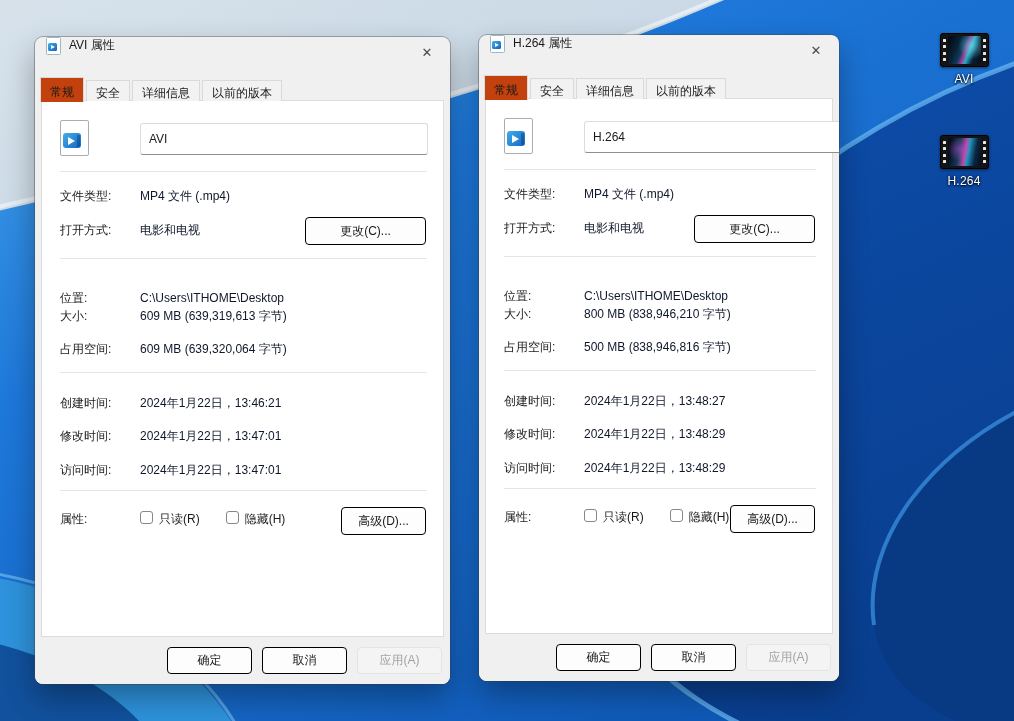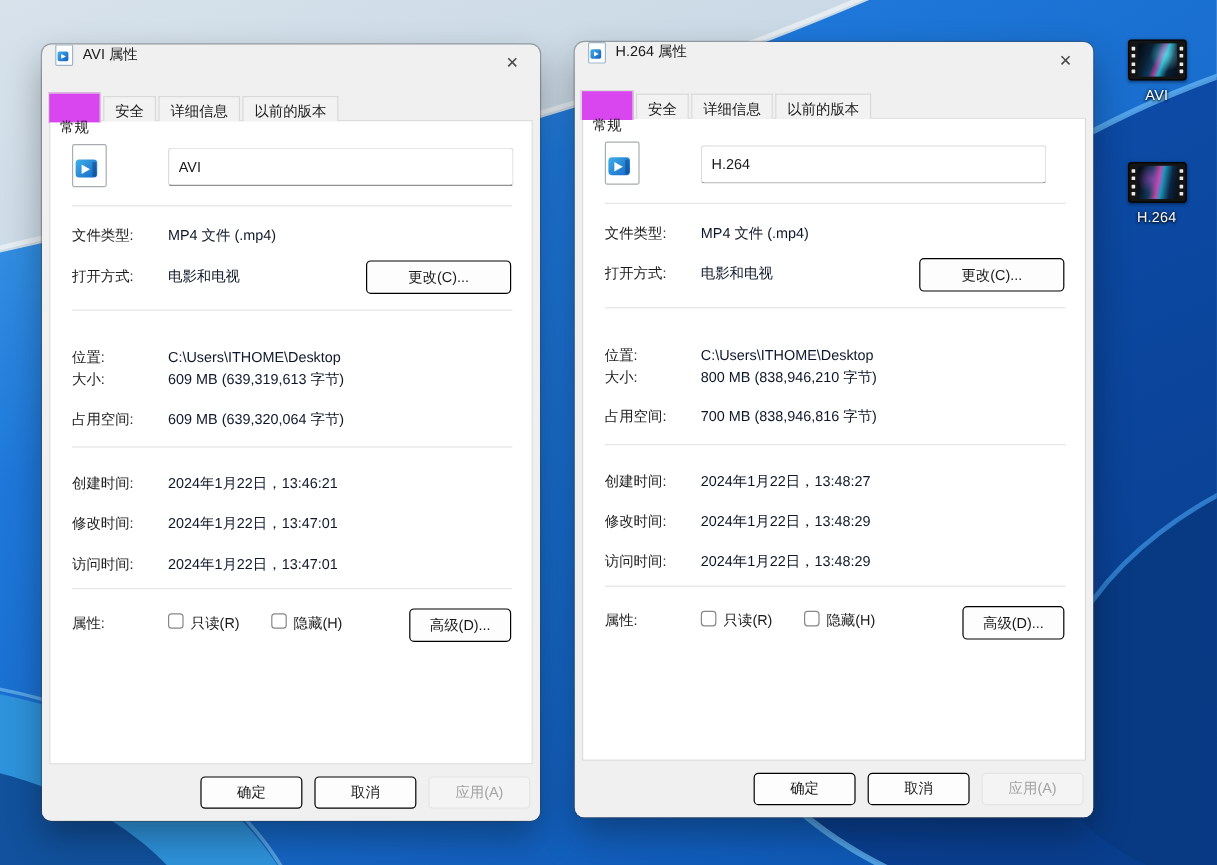--- a/index.html
+++ b/index.html
@@ -16,33 +16,33 @@
   .hole{width:3px;height:3px;background:#e9e9e9;border-radius:.5px}
   .frame{flex:1;margin:2px 0;border-radius:1px}
   .frame1{background:radial-gradient(circle at 72% 35%,rgba(120,240,255,.55),rgba(0,0,0,0) 45%),linear-gradient(112deg,#050d18 8%,#0a2236 30%,#0f3c5c 44%,#a23d96 54%,#27b0c8 62%,#0a1d33 78%,#04101d 100%)}
   .frame2{background:radial-gradient(circle at 35% 40%,rgba(200,80,220,.5),rgba(0,0,0,0) 45%),linear-gradient(100deg,#060e1a 10%,#123a5a 35%,#c04aa8 52%,#1f98c0 60%,#0b2440 80%,#050f1c 100%)}
   .dlabel{margin-top:5px;font-size:12px;color:#fff;text-shadow:0 1px 2px rgba(0,0,0,.95),0 0 3px rgba(0,0,0,.75);letter-spacing:.2px}
 
   
   .dialog{position:absolute;width:415px;height:647px;background:#f0f0f0;border-radius:8px;overflow:hidden;
           box-shadow:0 14px 30px rgba(0,0,0,.32),0 0 0 1px rgba(70,70,70,.38);font-size:12px;color:#1a1a1a}
   .d0{left:35px;top:37px}
-  .d1{left:479px;top:35px;width:432px;height:646px}
+  .d1{left:479px;top:35px;width:360px;height:646px}
 
   .titlebar{height:30px;display:flex;align-items:flex-start;padding-left:11px;position:relative}
   .mini-icon{position:relative;width:13px;height:16px;background:#fff;border:1px solid #9fb6c6;border-radius:1.5px;flex:none}
   .mi-chip{position:absolute;left:1px;top:5px;width:9px;height:8px;background:linear-gradient(135deg,#3fb0e8,#1460c0);border-radius:1.5px}
   .mi-chip::before{content:"";position:absolute;left:2.5px;top:1.5px;border-left:4px solid #fff;border-top:2.5px solid transparent;border-bottom:2.5px solid transparent}
   .title{margin-left:8px;color:#191919}
   .close{position:absolute;right:0;top:0;width:46px;height:30px;display:flex;align-items:center;justify-content:center;
          font-size:13px;color:#4a4a4a;cursor:default}
 
   .tabs{position:absolute;left:5px;top:39px;height:25px;display:flex;align-items:flex-end;z-index:3}
   .tab{box-sizing:border-box;height:21px;padding:4px 9px 0;background:#f2f2f2;border:1px solid #d9d9d9;border-bottom:none;margin-right:2px;white-space:nowrap}
-  .tab.sel{height:25px;padding-top:20px;background:#d946ef;margin-bottom:-1px;z-index:4;position:relative}
+  .tab.sel{height:25px;padding-top:6px;background:#c2410c;margin-bottom:-1px;z-index:4;position:relative}
 
   .panel{position:absolute;left:6px;right:6px;top:63px;bottom:47px;background:#fff;border:1px solid #dcdcdc;z-index:2}
 
   .page-icon{position:absolute;left:18px;top:19px;width:27px;height:34px;background:#fff;border:1px solid #a7adb3;border-radius:2px}
   .pi-chip{position:absolute;left:2px;top:12px;width:18px;height:15px;border-radius:3px;background:linear-gradient(135deg,#3fb0e8,#1565c6)}
   .pi-chip::before{content:"";position:absolute;left:5px;top:3.5px;border-left:7px solid #fff;border-top:4px solid transparent;border-bottom:4px solid transparent}
   .pi-chip::after{content:"";position:absolute;right:1.5px;top:1.5px;bottom:1.5px;width:3px;background:rgba(0,40,90,.35);border-radius:1px}
 
   .name-input{position:absolute;left:98px;top:22px;width:288px;height:32px;box-sizing:border-box;border:1px solid #dcdcdc;border-bottom-color:#8f8f8f;border-radius:3px;background:#fff;padding:0 8px;font:12px "Liberation Sans",sans-serif;color:#1a1a1a;outline:none}
 
@@ -262,21 +262,21 @@
       <div class="info i-loc">
         <span class="lbl">位置:</span>
         <span class="val">C:\Users\ITHOME\Desktop</span>
       </div>
       <div class="info i-size">
         <span class="lbl">大小:</span>
         <span class="val">800 MB (838,946,210 字节)</span>
       </div>
       <div class="info i-disk">
         <span class="lbl">占用空间:</span>
-        <span class="val">700 MB (838,946,816 字节)</span>
+        <span class="val">500 MB (838,946,816 字节)</span>
       </div>
       <div class="sep s3"></div>
 
       <div class="info i-created">
         <span class="lbl">创建时间:</span>
         <span class="val">2024年1月22日，13:48:27</span>
       </div>
       <div class="info i-mod">
         <span class="lbl">修改时间:</span>
         <span class="val">2024年1月22日，13:48:29</span>

